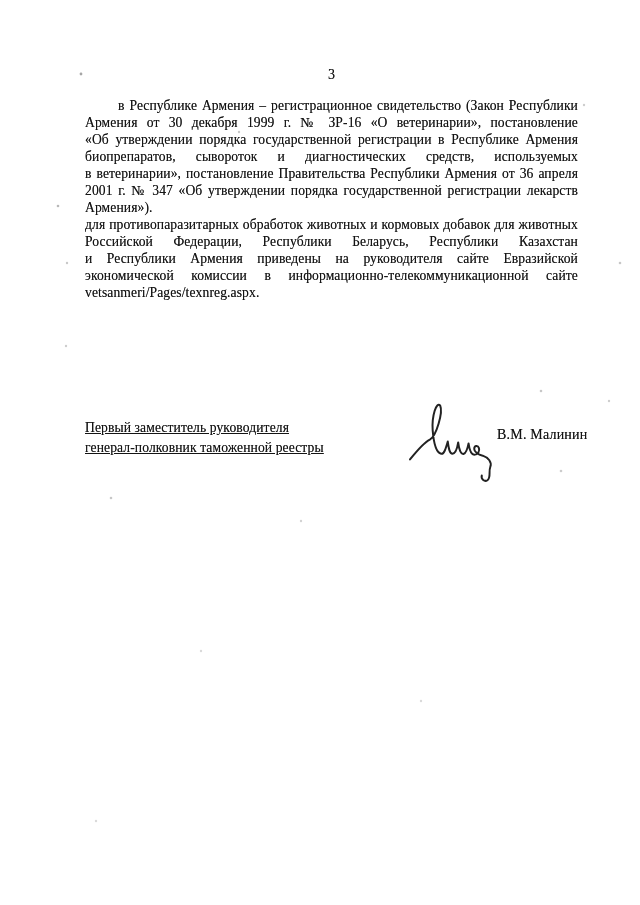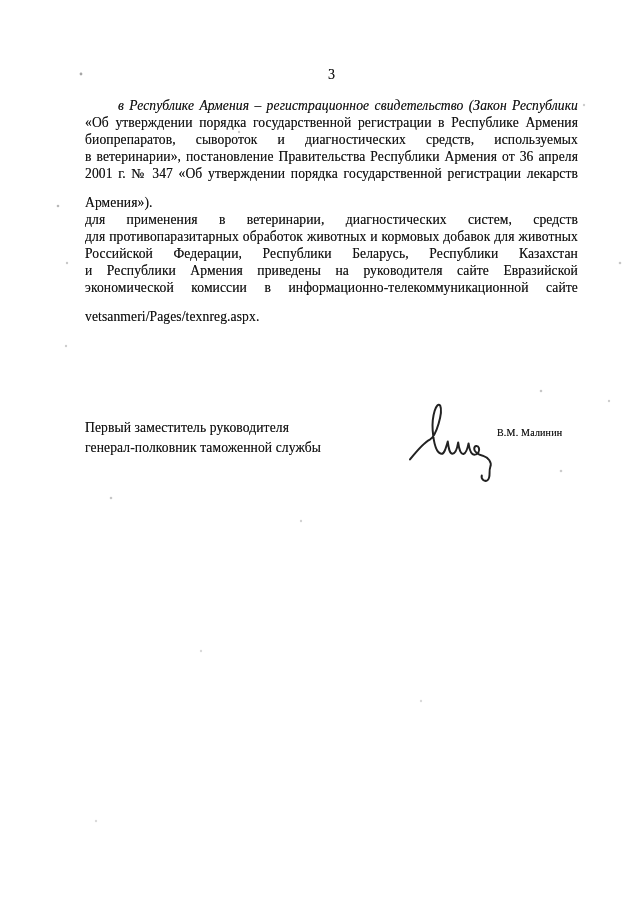--- a/index.html
+++ b/index.html
@@ -35,37 +35,38 @@
   }
   .line {
     height: 17px;
     line-height: 17px;
     text-align: justify;
     text-align-last: justify;
     white-space: nowrap;
     letter-spacing: 0.1px;
     text-shadow: 0 0 0.4px rgba(0,0,0,0.55);
   }
-  .line.last { text-align-last: left; margin-top: 12px; }
-  .line.indent { padding-left: 33px; font-style: italic; }
+  .line.last { text-align-last: left; }
+  .line.indent { padding-left: 33px; }
   .line.url { letter-spacing: -0.2px; }
   .sign-title {
     position: absolute;
     left: 85px;
     top: 418px;
     font-size: 13.6px;
     line-height: 20px;
     letter-spacing: 0.1px;
     text-shadow: 0 0 0.4px rgba(0,0,0,0.55);
+    text-decoration: underline;
   }
   .signer-name {
     position: absolute;
     left: 497px;
     top: 427px;
-    font-size: 10px;
+    font-size: 14px;
     letter-spacing: 0.2px;
     text-shadow: 0 0 0.4px rgba(0,0,0,0.6);
   }
   .signature-wrap {
     position: absolute;
     left: 405px;
     top: 399px;
     width: 95px;
     height: 85px;
   }
@@ -97,37 +98,37 @@
 </style>
 </head>
 <body>
 
 <div class="page">
 
   <div class="pageno">3</div>
 
   <div class="body-text">
     <div class="line indent">в Республике Армения – регистрационное свидетельство (Закон Республики</div>
+    <div class="line">Армения от 30 декабря 1999 г. № ЗР-16 «О ветеринарии», постановление</div>
     <div class="line">«Об утверждении порядка государственной регистрации в Республике Армения</div>
     <div class="line">биопрепаратов, сывороток и диагностических средств, используемых</div>
     <div class="line">в ветеринарии», постановление Правительства Республики Армения от 36 апреля</div>
     <div class="line">2001 г. № 347 «Об утверждении порядка государственной регистрации лекарств</div>
     <div class="line last">Армения»).</div>
 
-    <div class="line">для применения в ветеринарии, диагностических систем, средств</div>
     <div class="line">для противопаразитарных обработок животных и кормовых добавок для животных</div>
     <div class="line">Российской Федерации, Республики Беларусь, Республики Казахстан</div>
     <div class="line">и Республики Армения приведены на руководителя сайте Евразийской</div>
     <div class="line">экономической комиссии в информационно-телекоммуникационной сайте</div>
     <div class="line last">vetsanmeri/Pages/texnreg.aspx.</div>
   </div>
 
   <div class="sign-title">
     <div>Первый заместитель руководителя</div>
-    <div>генерал-полковник таможенной службы</div>
+    <div>генерал-полковник таможенной реестры</div>
   </div>
 
   <div class="signature-wrap">
     <svg viewBox="0 0 100 90" xmlns="http://www.w3.org/2000/svg" aria-hidden="true">
       <path d="M5,64
                C13,54 20,46 26,43
                C33,39 40,14 37,7
                C33,2 28,18 29,33
                C30,46 33,57 38,58
                C41,59 43,52 45,45

